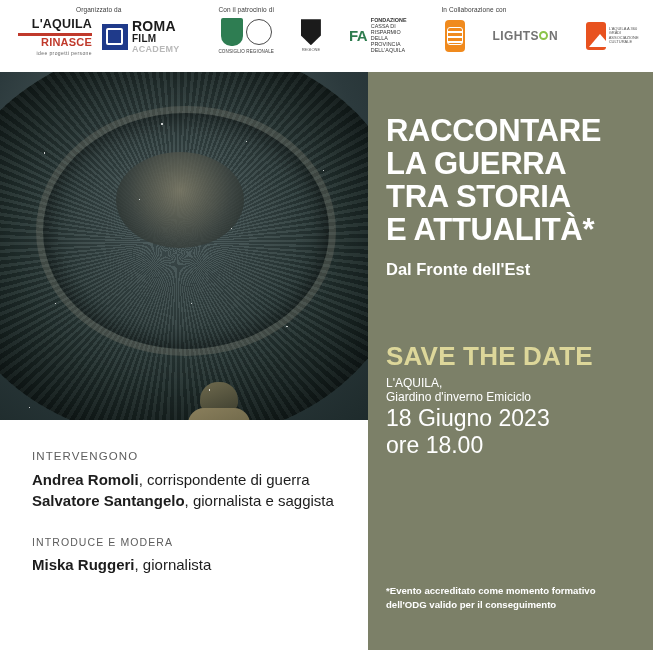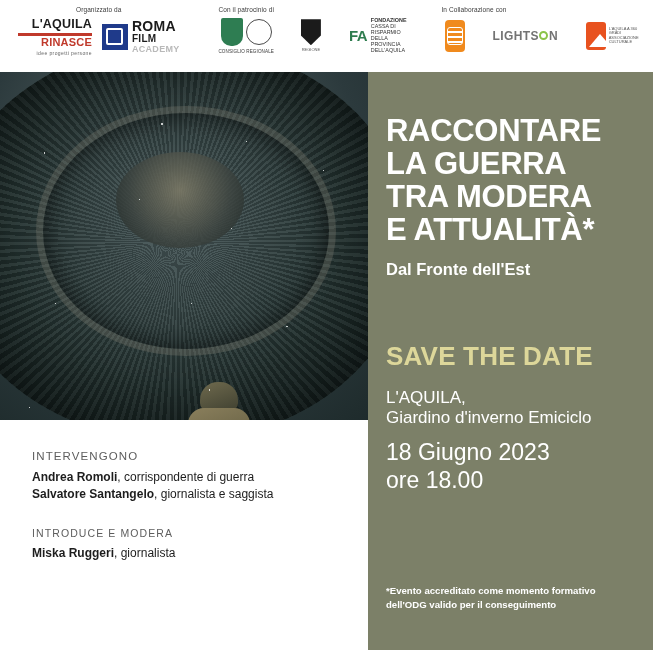--- a/index.html
+++ b/index.html
@@ -238,21 +238,21 @@
     position: absolute; left: 0; bottom: 0;
     width: 368px; height: 230px;
     background: #ffffff;
     padding: 30px 20px 0 32px;
   }
   .credits .label {
     font-size: 11.5px; letter-spacing: 1.1px; color: #5d5d5d;
     margin-bottom: 7px;
   }
   .credits .person {
-    font-size: 12px; color: #1d1d1d; line-height: 1.42;
+    font-size: 15px; color: #1d1d1d; line-height: 1.42;
     white-space: nowrap;
   }
   .credits .person b { font-weight: bold; }
   .credits .label2 {
     font-size: 10.5px; letter-spacing: 1.1px; color: #5d5d5d;
     margin: 24px 0 6px 0;
   }
 
   
   .right {
@@ -268,24 +268,24 @@
   }
   .subtitle {
     font-size: 16.5px; font-weight: bold; color: #ffffff;
     margin-top: 13px;
   }
   .savedate {
     font-size: 26px; font-weight: bold; color: #ddd79a;
     letter-spacing: .2px; margin-top: 62px;
   }
   .place {
-    font-size: 17px; color: #ffffff; line-height: 1.22; margin-top: 16px;
+    font-size: 12px; color: #ffffff; line-height: 1.22; margin-top: 4px;
   }
   .date {
-    font-size: 23px; color: #ffffff; line-height: 1.2; margin-top: 10px;
+    font-size: 23px; color: #ffffff; line-height: 1.2; 
   }
   .note {
     position: absolute; left: 18px; bottom: 38px; width: 250px;
     font-size: 9.6px; font-weight: bold; line-height: 1.45; color: #ffffff;
   }
 </style>
 </head>
 <body>
 
 <div class="poster">
@@ -398,21 +398,21 @@
     <div class="label2">INTRODUCE E MODERA</div>
     <div class="person">
       <b>Miska Ruggeri</b><span>, giornalista</span>
     </div>
   </div>
 
   <div class="right">
     <div class="title">
       <div>RACCONTARE</div>
       <div>LA GUERRA</div>
-      <div>TRA MODERA</div>
+      <div>TRA STORIA</div>
       <div>E ATTUALITÀ*</div>
     </div>
 
     <div class="subtitle">Dal Fronte dell'Est</div>
 
     <div class="savedate">SAVE THE DATE</div>
 
     <div class="place">
       <div>L'AQUILA,</div>
       <div>Giardino d'inverno Emiciclo</div>

